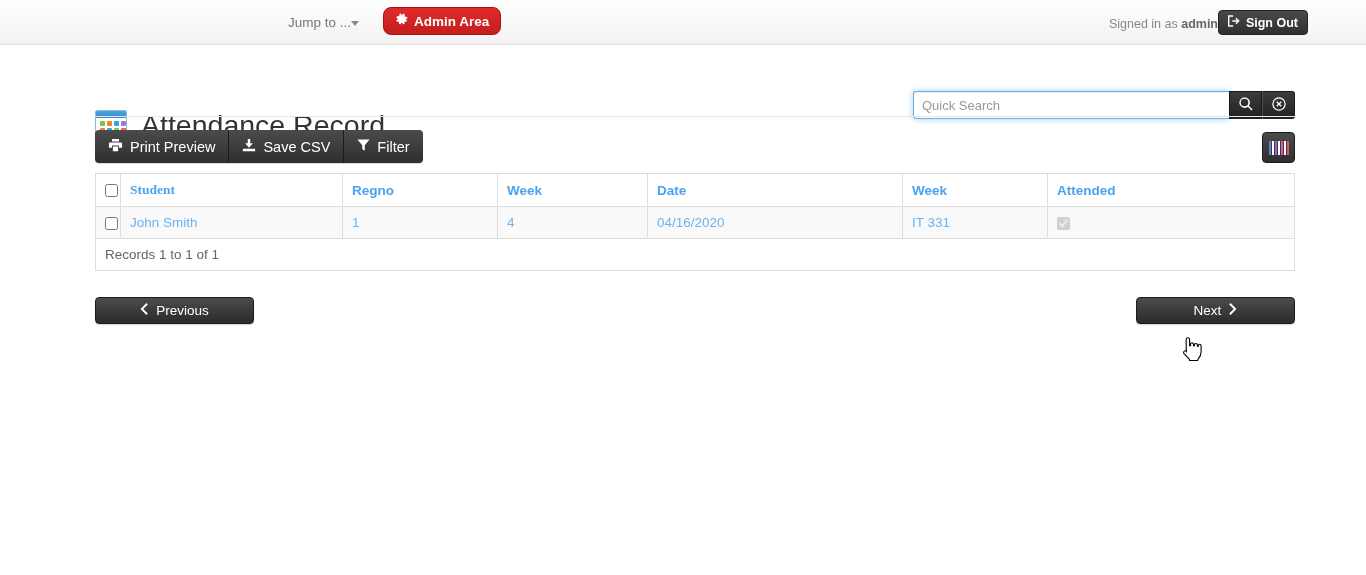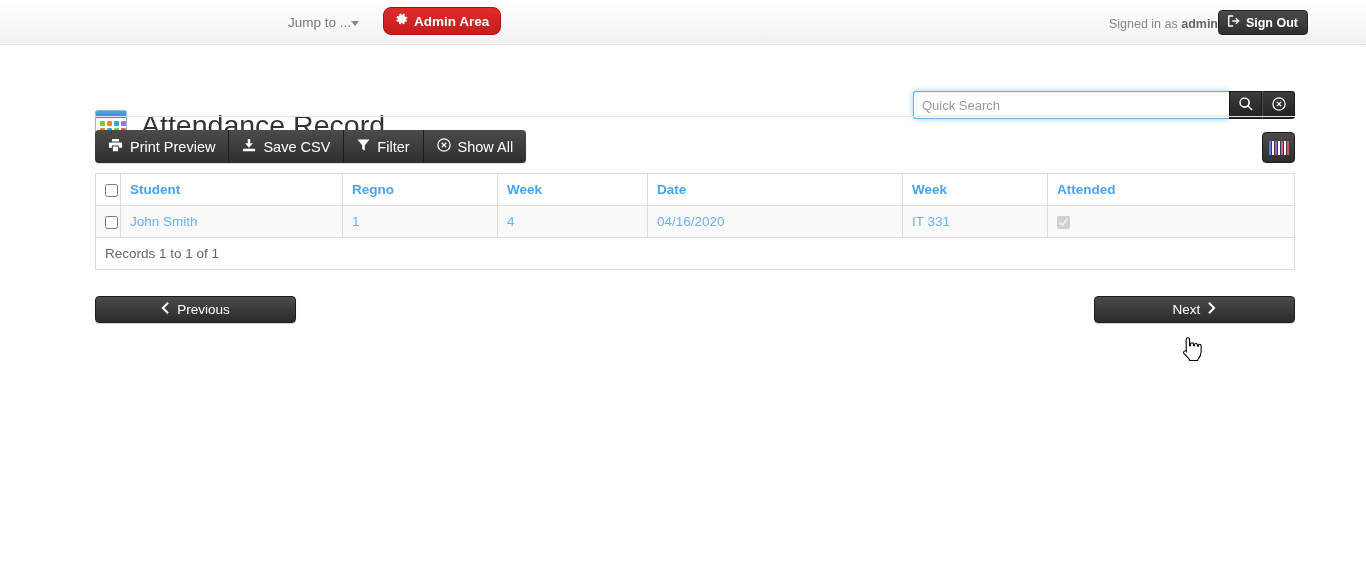--- a/index.html
+++ b/index.html
@@ -261,21 +261,21 @@
     font-weight: bold;
     height: 31px;
     background: #ffffff;
   }
   table.grid tbody td {
     background: #f9f9f9;
     color: #6cb2f5;
     height: 30px;
   }
   .col-chk { width: 25px; }
-  .col-student { width: 222px; }
+  .col-student { width: 222px; font-family: Liberation Serif, serif; }
   .col-regno { width: 155px; }
   .col-week { width: 150px; }
   .col-date { width: 255px; }
   .col-unit { width: 145px; }
   td.foot-cell, tr.foot-row td {
     background: #ffffff !important;
     color: #666666 !important;
     font-size: 13.5px;
   }
   input[type=checkbox] {
@@ -286,21 +286,21 @@
 
   
   .pager {
     position: relative;
     margin-top: 26px;
     height: 28px;
   }
   .page-btn {
     position: absolute;
     top: 0;
-    width: 201px;
+    width: 159px;
     height: 27px;
     background: linear-gradient(to bottom,#4b4b4b 0%, #2b2b2b 100%);
     border: 1px solid #1c1c1c;
     border-radius: 4px;
     color: #ffffff;
     font-size: 13.5px;
     display: flex;
     align-items: center;
     justify-content: center;
     gap: 7px;
@@ -421,29 +421,20 @@
 
       <button class="tb-btn">
         <span>
           <svg width="13" height="14" viewBox="0 0 16 16">
             <path fill="#ffffff" d="M0.6 1.2h14.8L9.6 8.2V15L6.4 13V8.2z"></path>
           </svg>
         </span>
         <span>Filter</span>
       </button>
 
-      <button class="tb-btn">
-        <span>
-          <svg width="14" height="14" viewBox="0 0 16 16">
-            <circle cx="8" cy="8" r="7" fill="none" stroke="#ffffff" stroke-width="1.4"></circle>
-            <path stroke="#ffffff" stroke-width="1.4" d="M5.4 5.4l5.2 5.2M10.6 5.4l-5.2 5.2"></path>
-          </svg>
-        </span>
-        <span>Show All</span>
-      </button>
     </div>
 
     <button class="col-btn">
       <span class="stripes">
         <i style="background:#5b7fe0"></i>
         <i style="background:#ffffff"></i>
         <i style="background:#a25bd8"></i>
         <i style="background:#ffffff"></i>
         <i style="background:#d85bb0"></i>
         <i style="background:#ffffff"></i>

